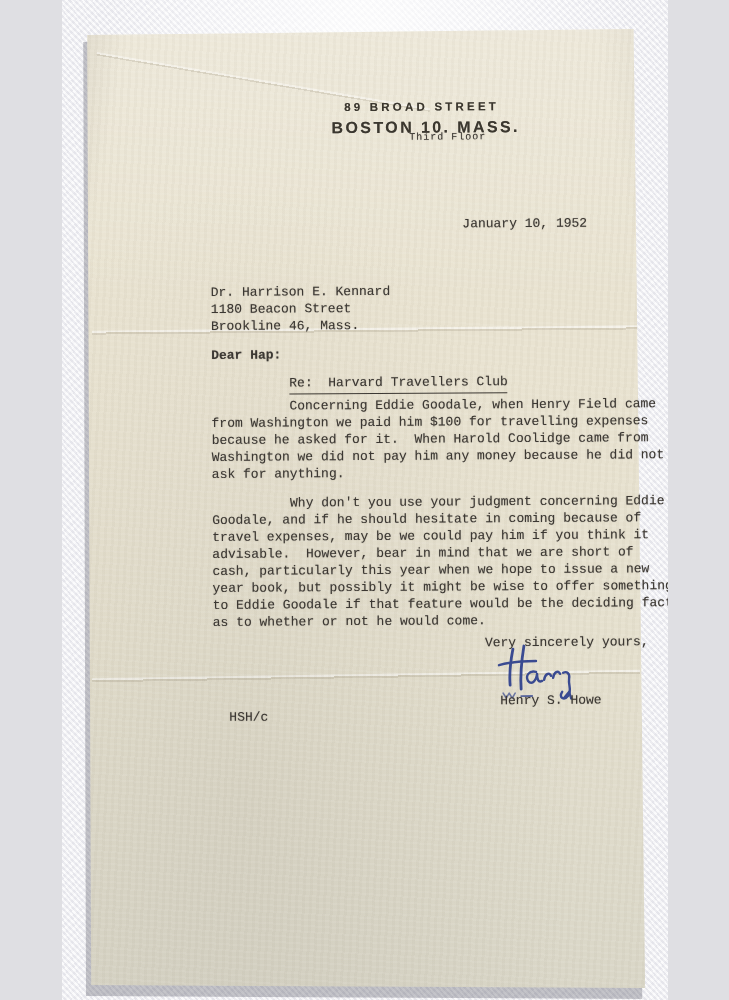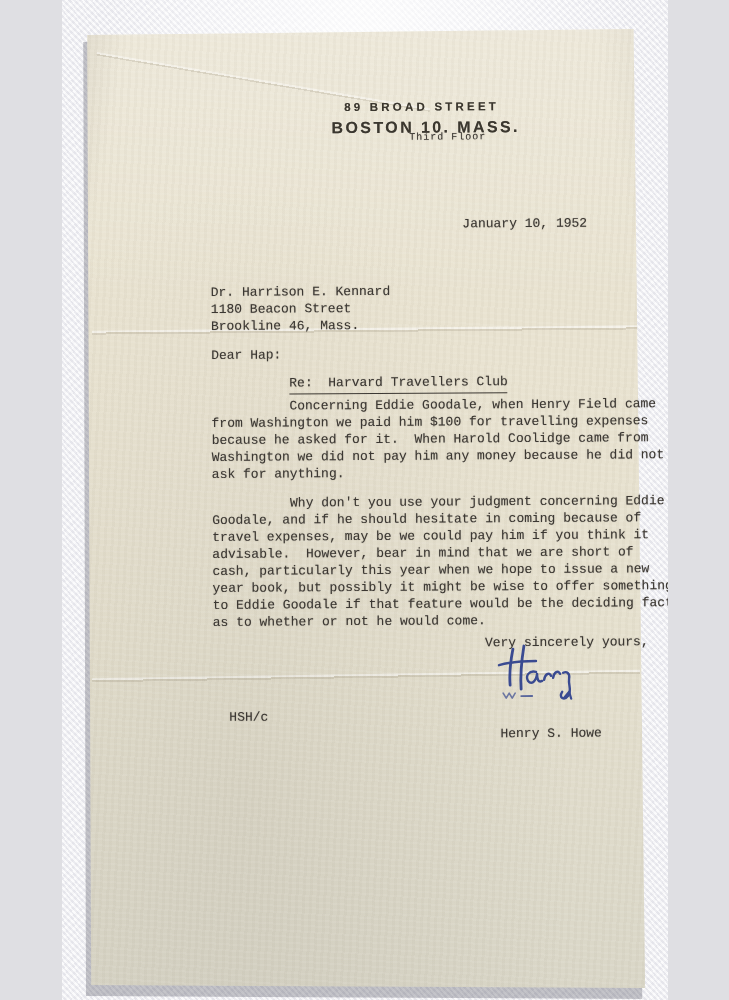--- a/index.html
+++ b/index.html
@@ -87,26 +87,26 @@
     transform: translateX(-50%);
     text-shadow: 0 0 0.5px rgba(59,55,47,0.5);
   }
   .lh1 { left: 362px; top: 101px; font-size: 11.5px; letter-spacing: 3.2px; }
   .lh2 { left: 366px; top: 119px; font-size: 16px; letter-spacing: 2.4px; }
   .lh3 { left: 388px; top: 132px; font-size: 10px; letter-spacing: 1px;
          font-family: "Liberation Mono", "DejaVu Sans Mono", monospace; font-weight: 400;
          color: #3c3833; text-shadow: 0 0 1px rgba(60,56,50,0.45); }
   .date-line   { left: 402px; top: 216px; }
   .recipient   { left: 150px; top: 283px; }
-  .salutation  { left: 150px; top: 346px; }
+  .salutation  { left: 150px; top: 346px; font-weight: bold; }
   .subject     { left: 228px; top: 374px; border-bottom: 1.5px solid #3c3833; padding-bottom: 2px; }
   .para1       { left: 150px; top: 397px; }
   .para2       { left: 150px; top: 494px; }
   .closing     { left: 422px; top: 635px; }
-  .typed-name  { left: 437px; top: 693px; margin-top: 33px; }
+  .typed-name  { left: 437px; top: 693px; }
   .initials    { left: 166px; top: 708px; }
   .signature-svg { position: absolute; left: 416px; top: 644px; }
 </style>
 </head>
 <body>
 
 <div class="stage">
 
   <div class="paper-shadow"></div>
 

